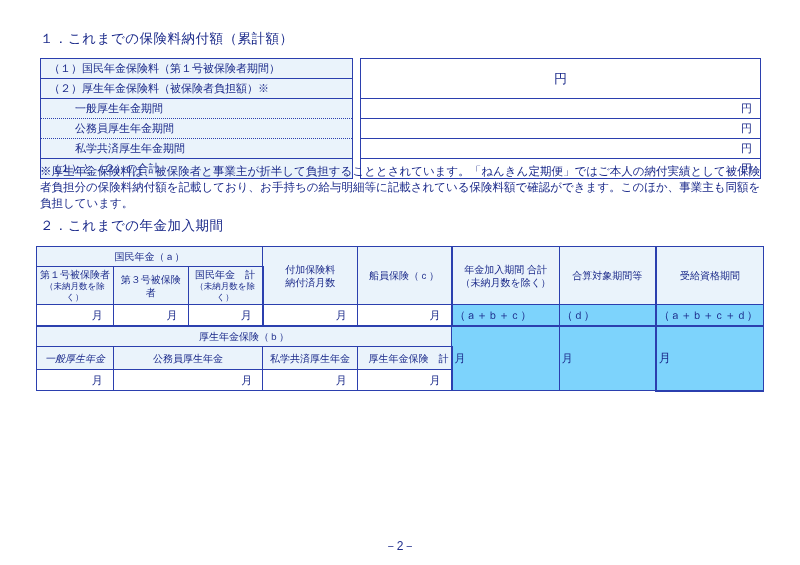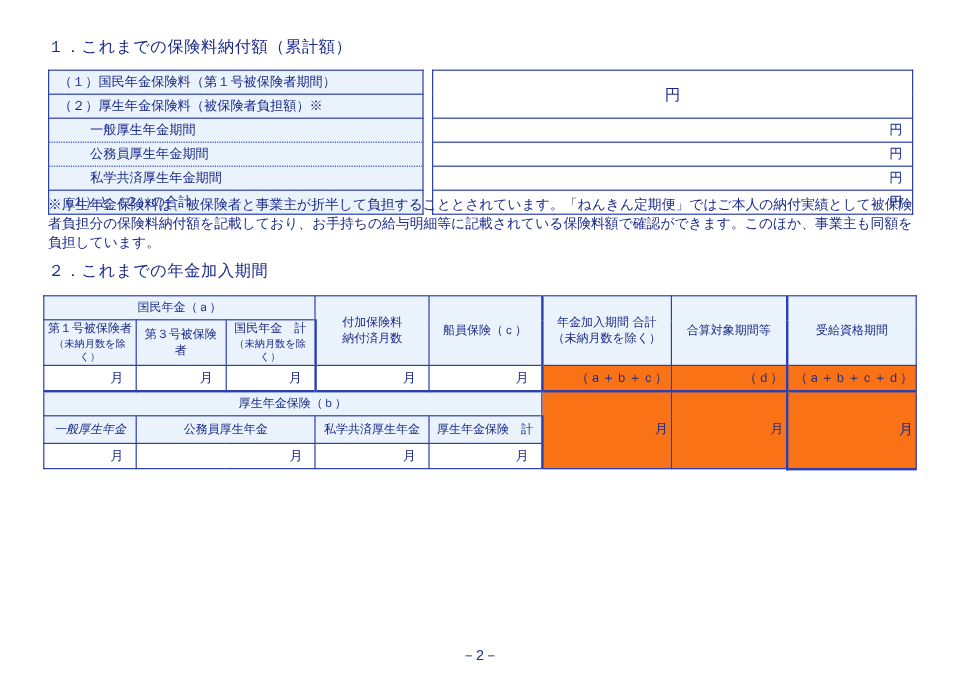--- a/index.html
+++ b/index.html
@@ -116,23 +116,23 @@
     height: 34px;
   }
   .t2 .mon {
     height: 18px;
     text-align: right;
     padding-right: 10px;
     font-size: 11px;
     background: #ffffff;
   }
   .t2 .mon-c {
-    text-align: right;
+    text-align: left;
     font-size: 11px;
-    background: #f97316;
+    background: #7dd3fc;
   }
   .t2 .sub {
     height: 17px;
     background: #eaf3fb;
     font-size: 10px;
   }
   .t2 .thick-r { border-right: 2px solid #2b3fae; }
   .t2 .thick-l { border-left: 2px solid #2b3fae; }
   .t2 .thick-b { border-bottom: 2px solid #2b3fae; }
   .t2 .thick-t { border-top: 2px solid #2b3fae; }
@@ -248,21 +248,21 @@
       <tr>
         <td class="sub thick-t" colspan="5">厚生年金保険（ｂ）</td>
         <td class="mon-c thick-t" rowspan="3">月</td>
         <td class="mon-c thick-t" rowspan="3">月</td>
         <td class="mon-c thick-l thick-t thick-b" rowspan="3" style="font-size:12px;">月</td>
       </tr>
       <tr>
         <td class="hdr" style="height:20px;font-style:italic;">一般厚生年金</td>
         <td class="hdr" colspan="2" style="height:20px;">公務員厚生年金</td>
         <td class="hdr" style="height:20px;">私学共済厚生年金</td>
-        <td class="hdr thick-r" style="height:20px;">厚生年金保険　計</td>
+        <td class="hdr thick-r" style="height:20px;text-align:right;">厚生年金保険　計</td>
       </tr>
       <tr>
         <td class="mon">月</td>
         <td class="mon" colspan="2">月</td>
         <td class="mon">月</td>
         <td class="mon thick-r">月</td>
       </tr>
     </tbody>
   </table>
 

